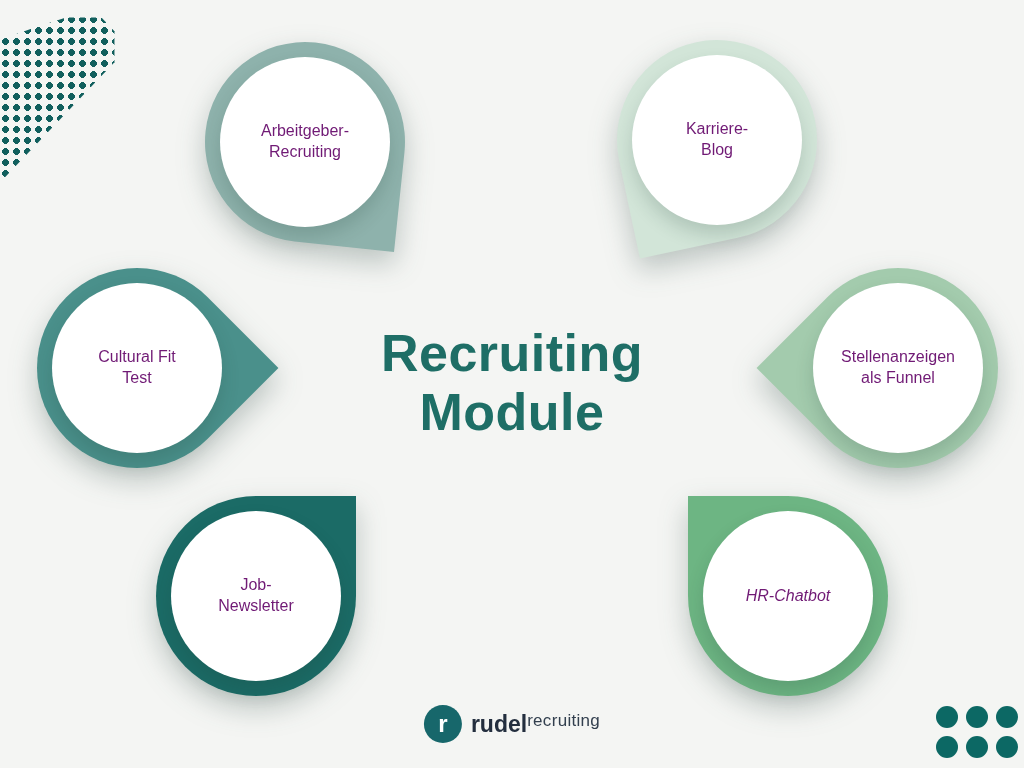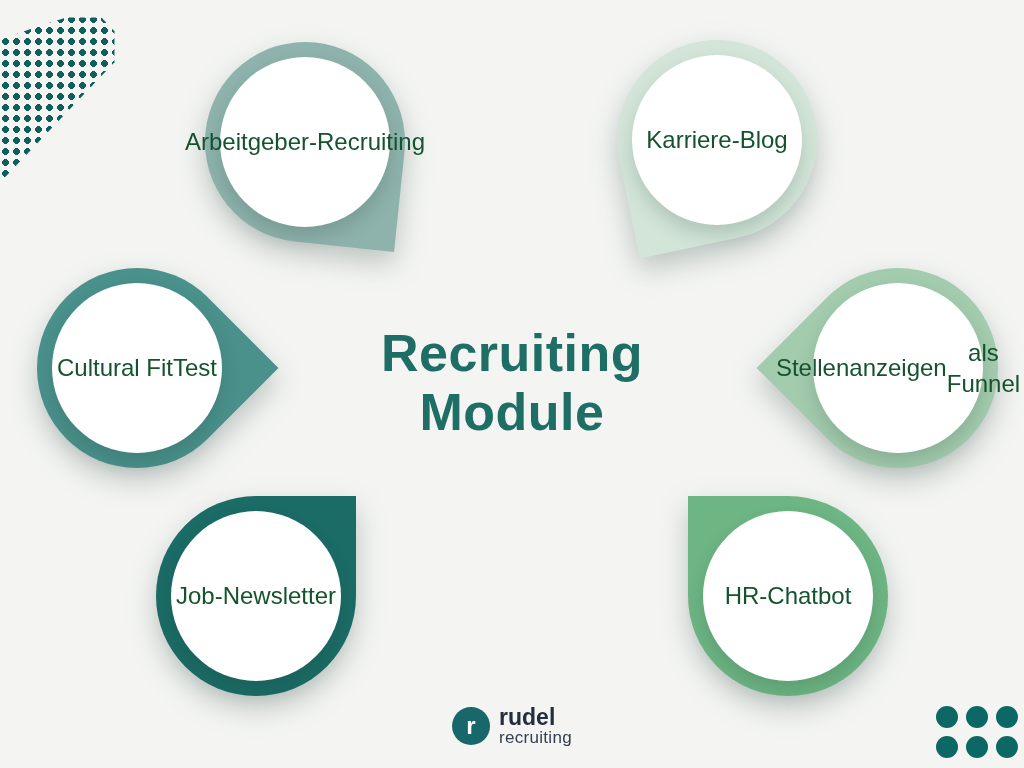--- a/index.html
+++ b/index.html
@@ -23,42 +23,42 @@
   .tear{position:absolute;inset:0;}
   .corner-br{border-radius:50% 50% 0 50%;}
   .corner-bl{border-radius:50% 50% 50% 0;}
   .corner-tr{border-radius:50% 0 50% 50%;}
   .corner-tl{border-radius:0 50% 50% 50%;}
   .rot6{transform:rotate(6deg);}
   .rotm12{transform:rotate(-12deg);}
   .rot45{transform:rotate(45deg);}
   .circle{position:absolute;inset:15px;background:#FFFFFF;border-radius:50%;
     box-shadow:0 10px 18px rgba(30,60,50,.18);}
-  .label{position:absolute;inset:15px;display:flex;align-items:center;
-    justify-content:center;text-align:center;color:#14532d;font-size:24px;line-height:1.3;z-index:2;}
+  .label{position:absolute;inset:15px;display:flex;flex-direction:column;align-items:center;
+    justify-content:center;text-align:center;color:#701a75;font-size:16px;line-height:1.3;z-index:2;}
   .label span{display:block;}
 
   .node-1{left:205px;top:42px;}
   .node-2{left:617px;top:40px;}
   .node-3{left:37px;top:268px;}
   .node-4{left:798px;top:268px;}
   .node-5{left:156px;top:496px;}
-  .node-6{left:688px;top:496px;}
+  .node-6{left:688px;top:496px;font-style:italic;}
 
   
   .title{position:absolute;top:324px;left:0;width:100%;text-align:center;
     color:#1E6E66;font-size:52px;font-weight:800;line-height:1.13;letter-spacing:.5px;}
   .title span{display:block;}
 
   
   .logo{position:absolute;left:50%;transform:translateX(-50%);top:705px;
     display:flex;align-items:center;gap:9px;}
   .logo-circle{width:38px;height:38px;border-radius:50%;background:#17676B;color:#FFFFFF;
     display:flex;align-items:center;justify-content:center;font-size:24px;font-weight:700;}
-  .logo-text{display:flex;flex-direction:column;}
+  .logo-text{display:flex;flex-direction:row;}
   .logo-name{font-size:23px;font-weight:800;color:#232E3E;line-height:1.05;}
   .logo-sub{font-size:17px;color:#323F4E;line-height:1.1;letter-spacing:.3px;}
 </style>
 </head>
 <body>
 
 <div class="stage">
 
   <div class="dots-tl"></div>
 

